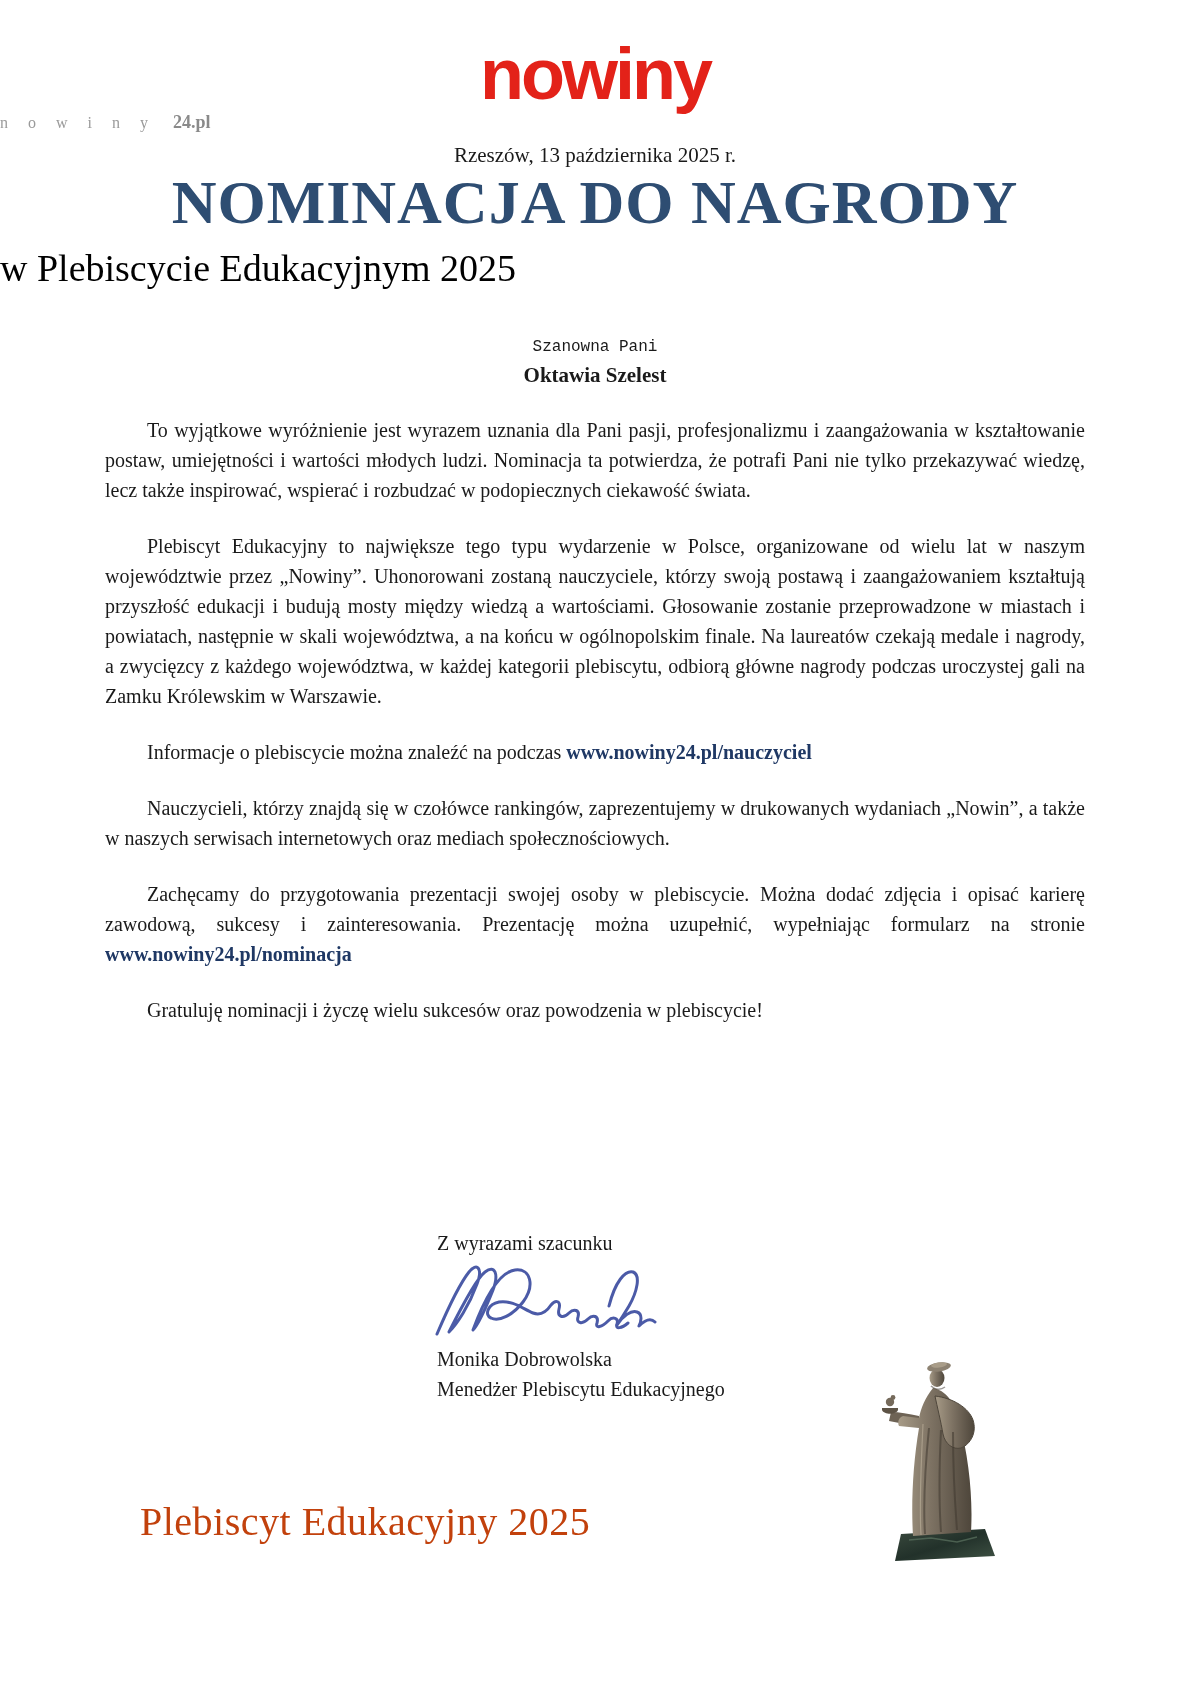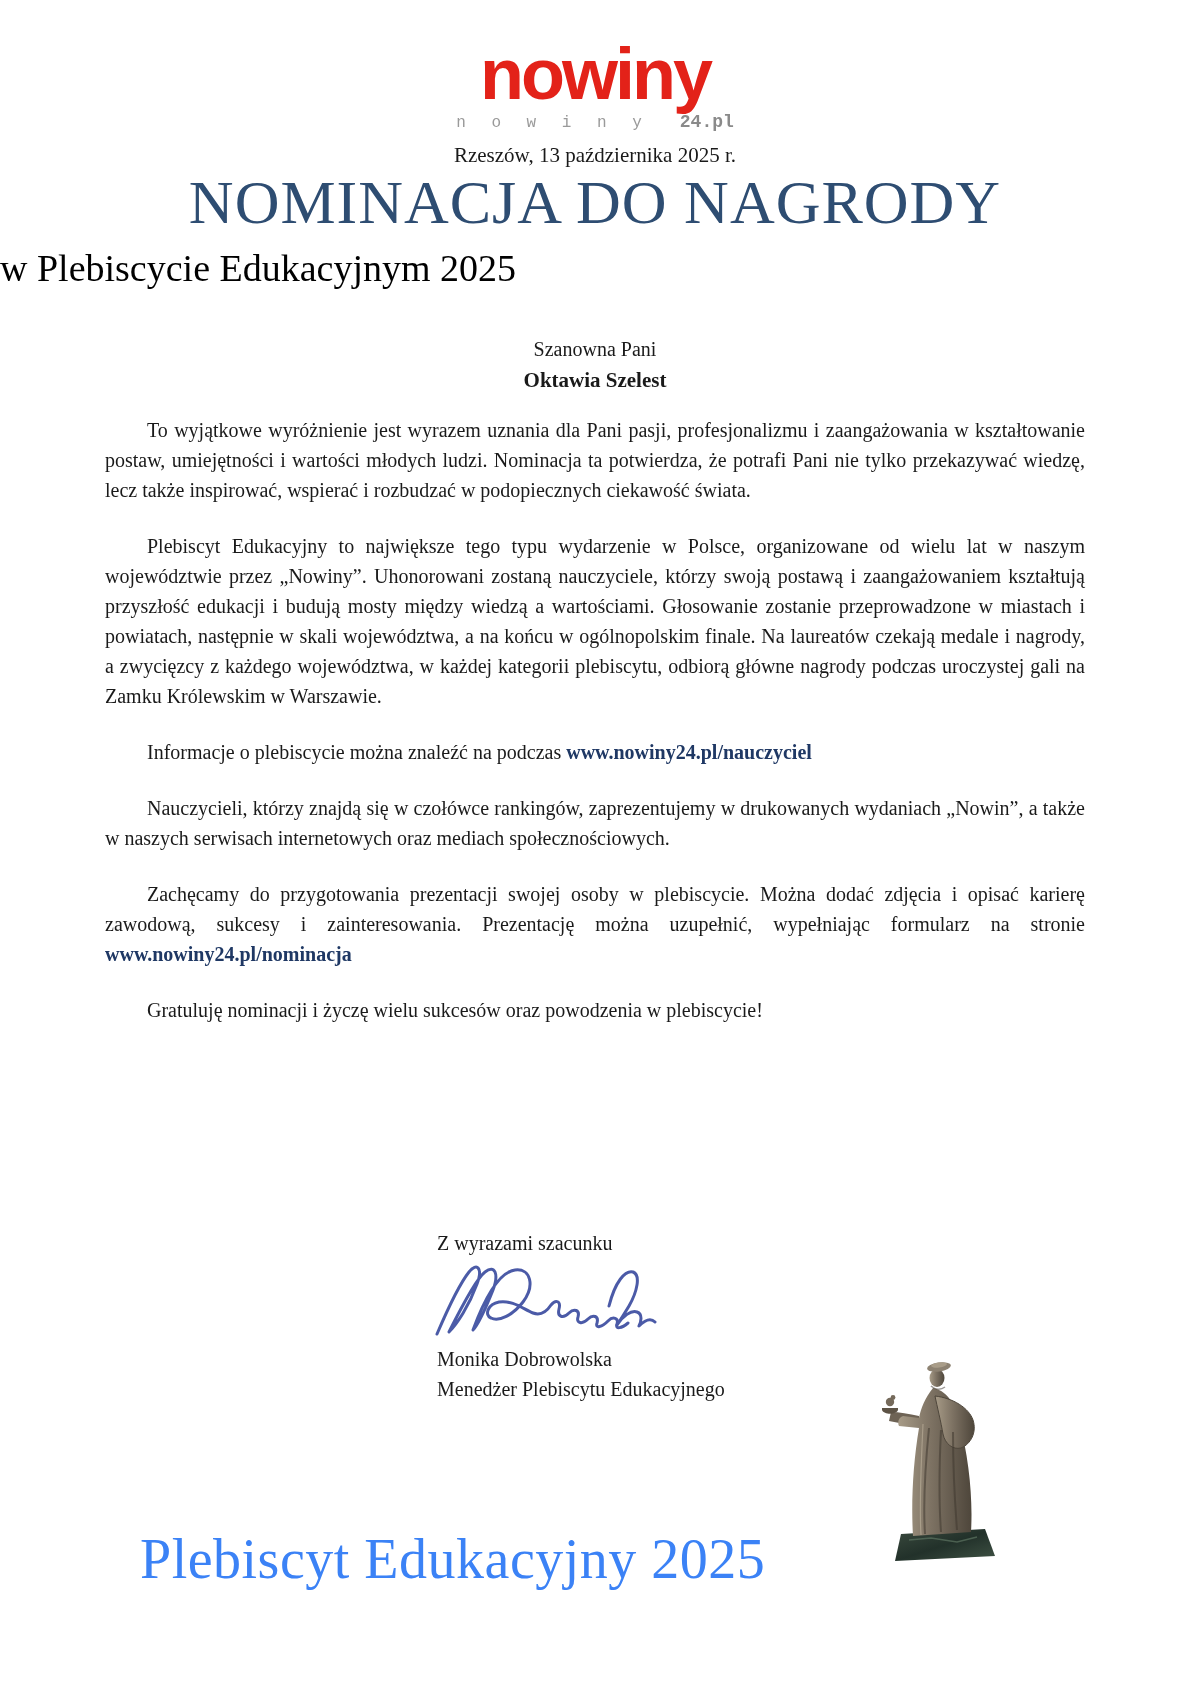--- a/index.html
+++ b/index.html
@@ -15,42 +15,42 @@
 
   
   .logo-block { position:absolute; top:38px; left:0; width:100%; text-align:center; }
   .logo-brand {
     font-family:"Liberation Sans", sans-serif;
     font-weight:800; font-size:72px; line-height:1;
     color:#e32219; letter-spacing:-3px;
     display:inline-block;
   }
   .logo-sub {
-    display:flex; justify-content:center; align-items:baseline;
-    gap:30px; margin-top:2px;
-    font-family:Liberation Mono, monospace;
+    display:flex; align-items:baseline;
+    gap:17px; margin-top:2px;
+    font-family:Liberation Serif, serif;
   }
   .logo-sub-letters { font-size:16px; letter-spacing:8px; color:#9a9a9a; }
   .logo-sub-domain  { font-size:18px; font-weight:700; color:#8a8a8a; }
 
   
   .dateline { position:absolute; top:143px; left:0; width:100%; text-align:center; font-size:21px; }
   .page-title {
     position:absolute; top:168px; left:0; width:100%;
     text-align:center; font-size:62px; line-height:1.1;
-    color:#2e4d72; letter-spacing:1px; font-weight:400;
+    color:#2e4d72; letter-spacing:1px; font-weight:700;
   }
   .page-subtitle {
     position:absolute; top:246px; left:0; width:100%;
     text-align:left; font-size:38px; color:#000000; font-weight:400;
   }
 
   
   .recipient { position:absolute; top:338px; left:0; width:100%; text-align:center; }
-  .recipient .salutation { font-size:20px; }
+  .recipient .salutation { font-size:16px;font-family:Liberation Mono, monospace; }
   .recipient .name { font-size:21px; font-weight:700; margin-top:7px; }
 
   
   .body-col {
     position:absolute; top:415px; left:105px; width:980px;
     font-size:20px; line-height:30px; text-align:justify;
   }
   .body-col p { margin:0 0 26px 0; text-indent:42px; }
   .body-col .link {
     color:#1f3864; font-weight:700; text-decoration:none;
@@ -58,21 +58,21 @@
 
   
   .signoff { position:absolute; top:1228px; left:437px; font-size:20px; line-height:30px; }
   .signature-svg { display:block; margin:4px 0 2px -14px; }
   .signer-name { margin-top:0; }
   .signer-role { }
 
   
   .campaign-title {
     position:absolute; left:140px; top:1498px;
-    font-size:56px; color:#3b82f6; letter-spacing:0.5px;margin-top:29px;
+    font-size:40px; color:#c2410c; letter-spacing:0.5px;
   }
   .statuette { position:absolute; left:873px; top:1358px; }
 </style>
 </head>
 <body>
 
 <div class="page">
 
   <div class="logo-block">
     <div class="logo-brand">nowiny</div>

